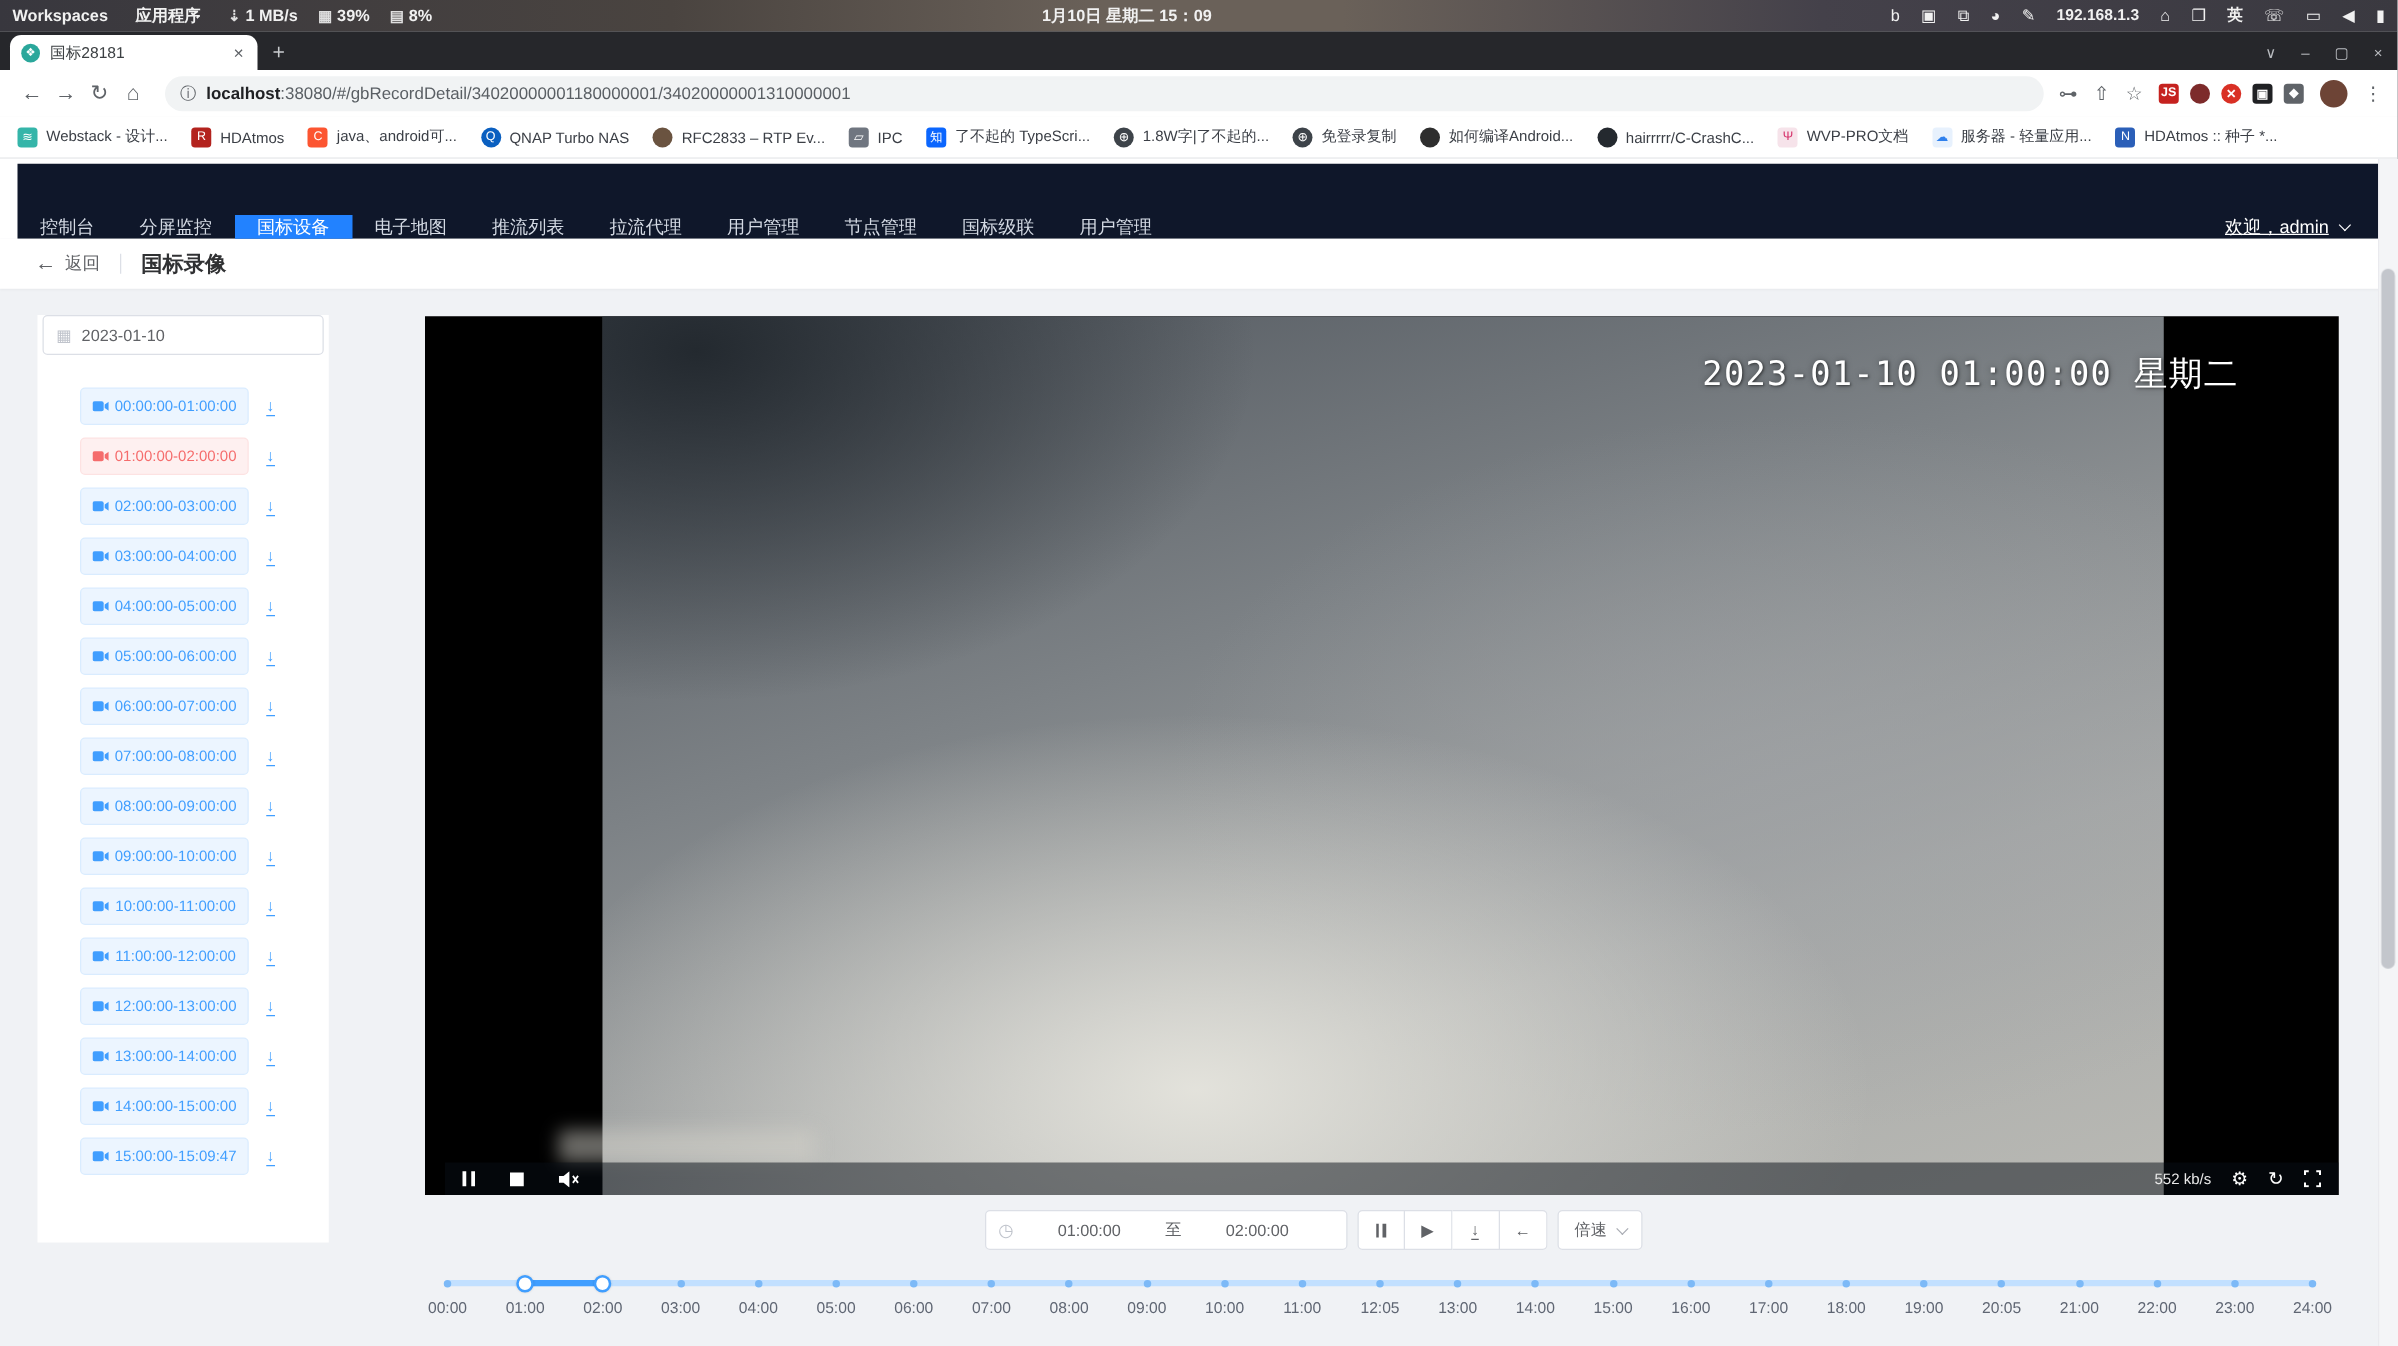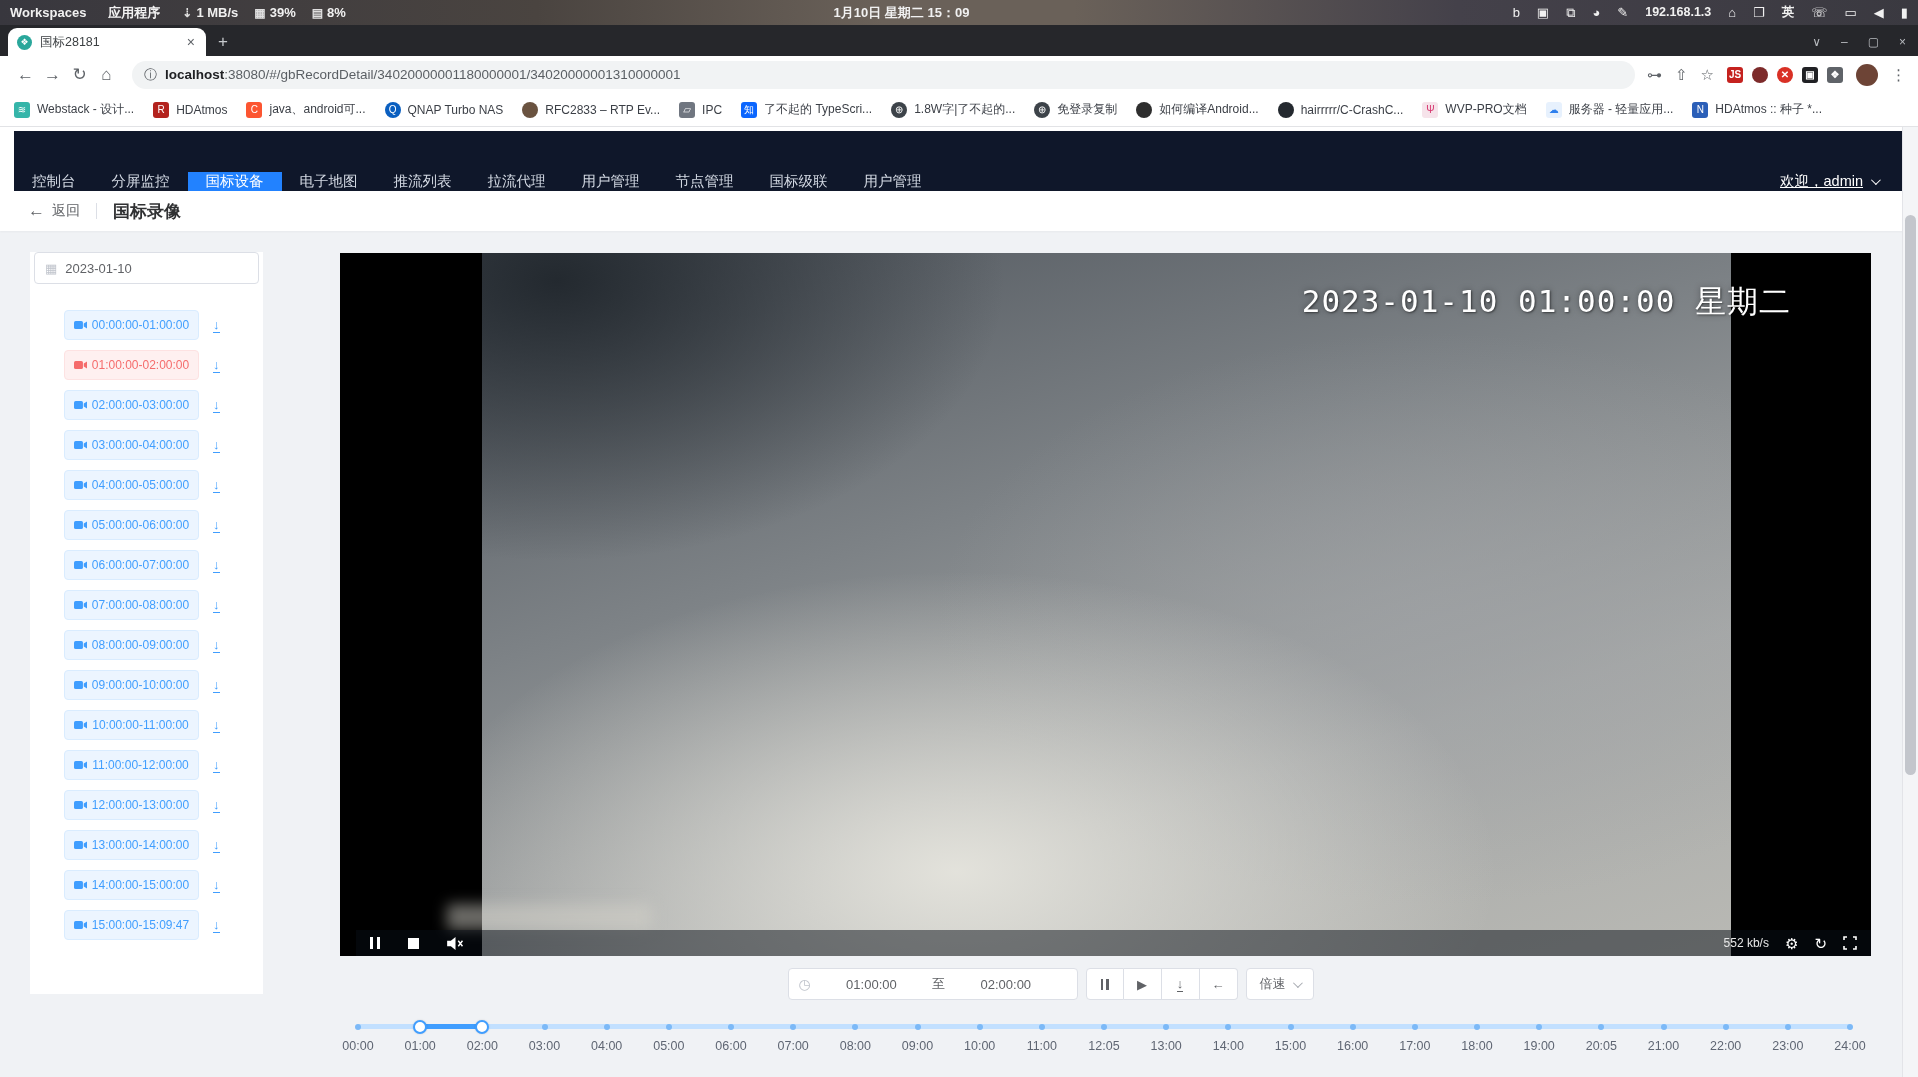--- a/index.html
+++ b/index.html
@@ -86,21 +86,21 @@
 
   
   .player-col { position:absolute; left:340px; top:22px; width:1531px; }
   .player { position:relative; width:1531px; height:703px; background:#000; overflow:hidden; }
   .frame { position:absolute; left:142px; right:140px; top:0; bottom:0;
     background:
       radial-gradient(900px 500px at 38% 88%, rgba(230,229,222,.95), rgba(230,229,222,0) 60%),
       radial-gradient(760px 440px at 76% 52%, rgba(158,161,164,.7), rgba(158,161,164,0) 65%),
       radial-gradient(640px 400px at 6% 4%, rgba(30,36,42,.9), rgba(30,36,42,0) 70%),
       linear-gradient(163deg,#4f555c 0%,#7d8286 38%,#a8aaa9 70%,#b9b9b4 100%); }
-  .osd { position:absolute; top:28px; right:80px; color:#fff; font-size:31px; letter-spacing:1px;
+  .osd { position:absolute; top:28px; right:80px; color:#fff; font-size:27px; letter-spacing:1px;
     font-family:"DejaVu Sans Mono", monospace;
     text-shadow:0 0 6px rgba(0,0,0,.35), 1px 1px 2px rgba(0,0,0,.45); }
   .blur-plate { position:absolute; left:7%; bottom:26px; width:205px; height:26px;
     background:rgba(212,210,202,.5); filter:blur(7px); border-radius:4px; }
   .vctl { position:absolute; left:16px; right:0; bottom:0; height:26px; background:rgba(8,14,22,.5);
     display:flex; align-items:center; padding:0 14px; }
   .vctl-left { display:flex; align-items:center; gap:28px; }
   .vpause { display:flex; gap:4px; } .vpause i { width:3px; height:12px; background:#fff; display:block; }
   .vstop { width:11px; height:11px; background:#fff; display:block; }
   .vctl-right { margin-left:auto; display:flex; align-items:center; gap:16px; color:#e8e8e8; }

